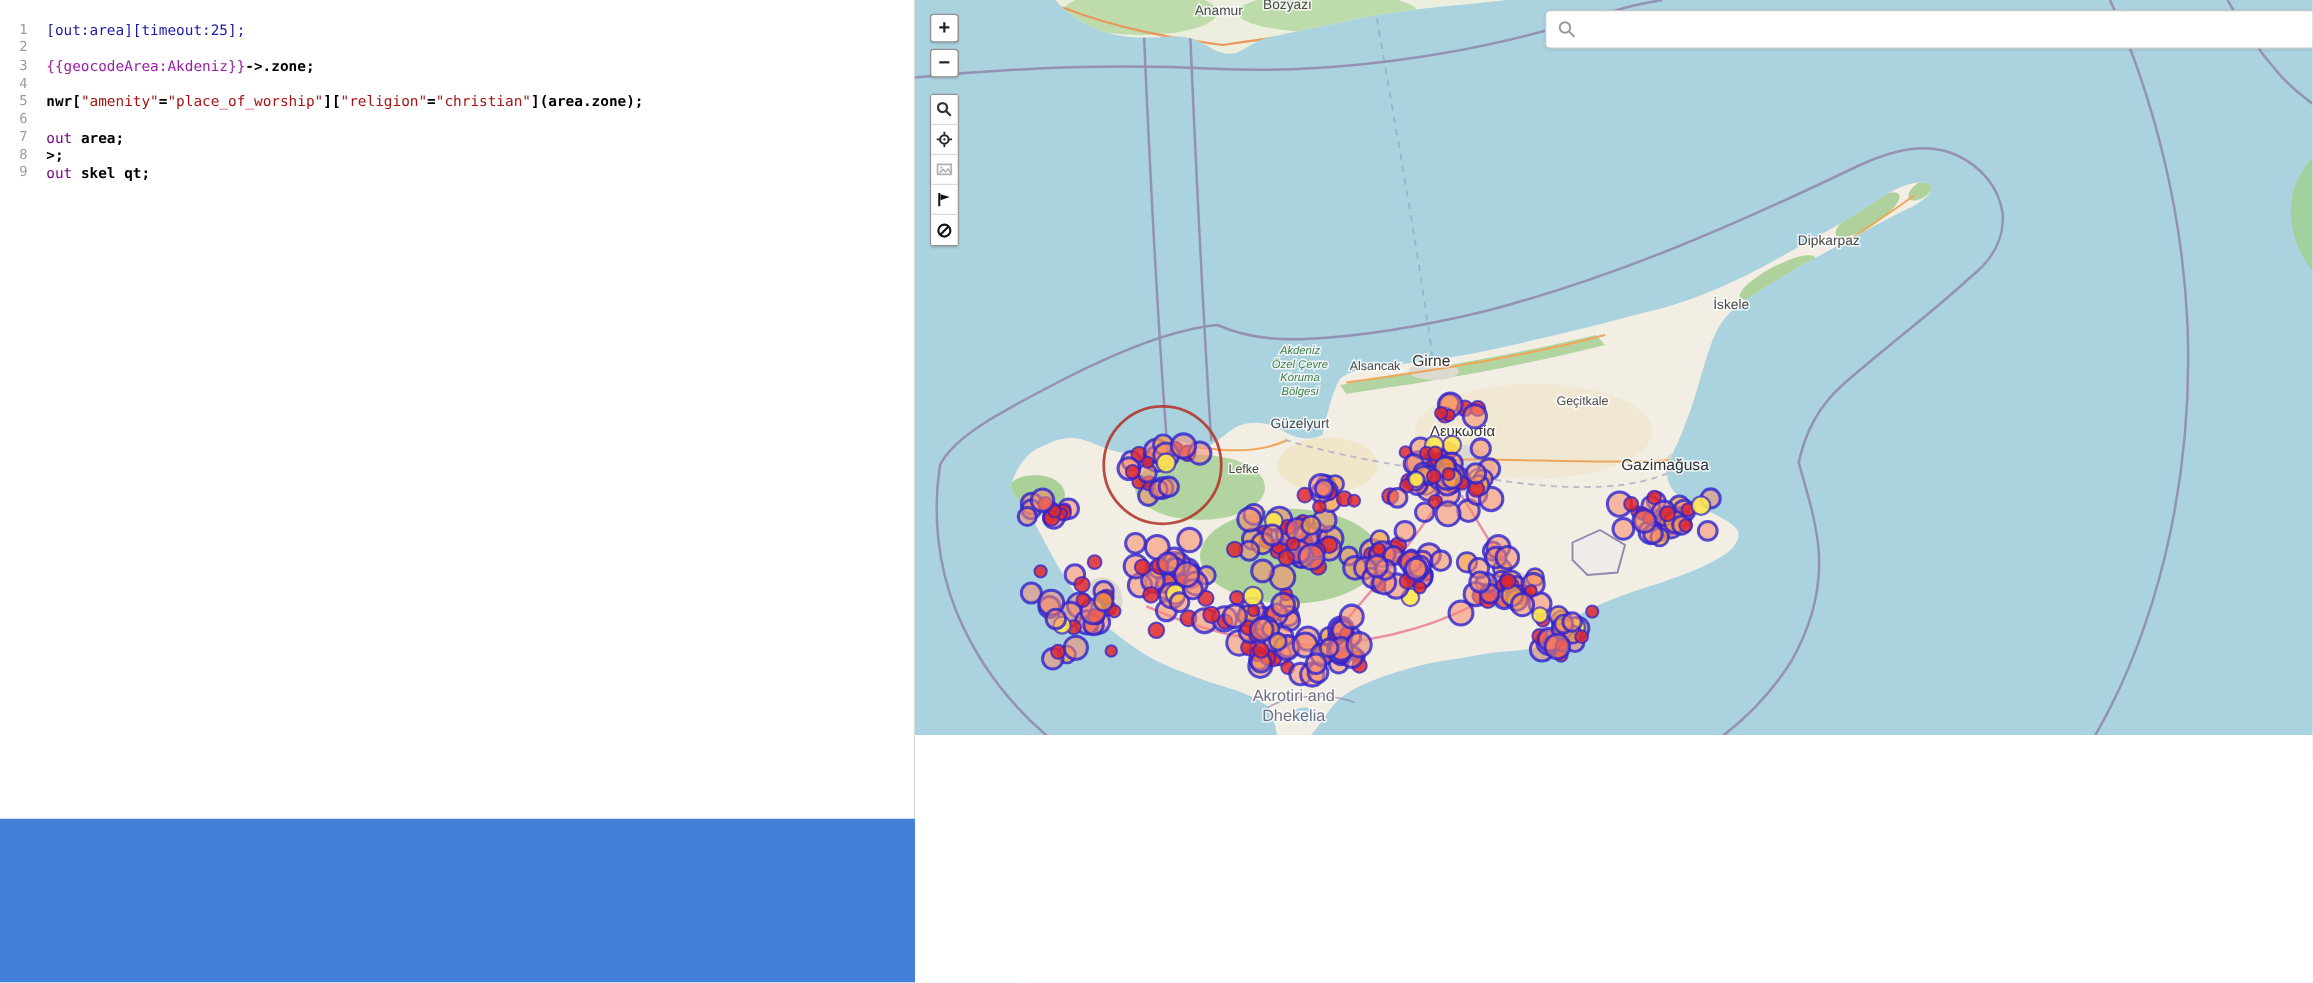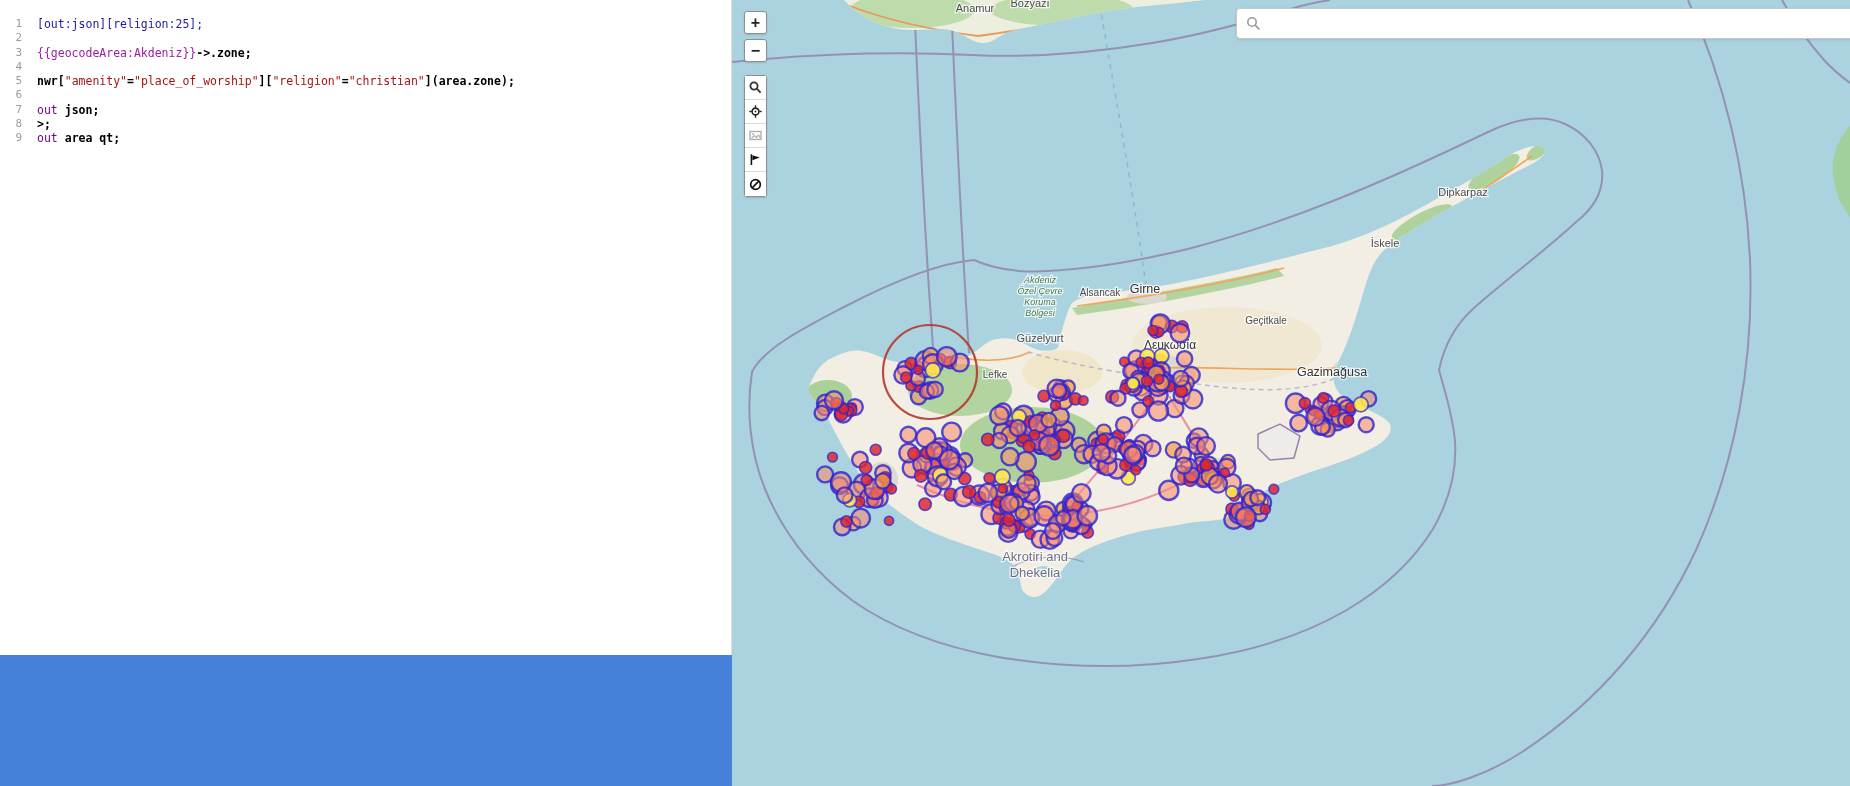--- a/index.html
+++ b/index.html
@@ -17,21 +17,21 @@
   .code { margin-left:15px; }
   .tok-navy    { color:#1a1aa6; }
   .tok-magenta { color:#9b20a8; }
   .tok-red     { color:#a81414; }
   .tok-purple  { color:#770788;margin-top:20px; }
   .tok-black   { color:#000000;font-weight:bold; }
   .bottom-strip { position:absolute; left:0; bottom:0; width:732px; height:131px;
                   background:#4480d8; }
 
   
-  .map-pane { position:absolute; left:732px; top:0; width:1118px; height:786px;
+  .map-pane { position:absolute; left:732px; top:0; width:1118px; height:588px;
               overflow:hidden; background:#14b8a6; }
   .map-pane svg.basemap { position:absolute; left:0; top:0; }
   svg text { font-family:"Liberation Sans","DejaVu Sans",sans-serif; }
 
   
   .zoom-ctl { position:absolute; left:12px; top:11px; display:flex;
               flex-direction:column; gap:5px; z-index:5; }
   .zoom-ctl button { width:23px; height:23px; background:#fff;
                      border:1px solid #8f8f8f; border-radius:3px;
                      font-size:16px; font-weight:bold; color:#222; line-height:1;
@@ -55,29 +55,29 @@
                       font-size:13px; background:transparent;
                       font-family:"Liberation Sans",sans-serif; }
 </style>
 </head>
 <body>
 
 <div class="app">
 
   <div class="editor-pane">
     <div class="code-lines">
-        <div class="code-line"><span class="ln">1</span><span class="code"><span class="tok-navy">[out:json][religion:25];</span></span></div>
+        <div class="code-line"><span class="ln">1</span><span class="code"><span class="tok-navy">[out:area][timeout:25];</span></span></div>
         <div class="code-line"><span class="ln">2</span><span class="code"></span></div>
         <div class="code-line"><span class="ln">3</span><span class="code"><span class="tok-magenta">{{geocodeArea:Akdeniz}}</span><span class="tok-black">-&gt;.zone;</span></span></div>
         <div class="code-line"><span class="ln">4</span><span class="code"></span></div>
         <div class="code-line"><span class="ln">5</span><span class="code"><span class="tok-black">nwr[</span><span class="tok-red">"amenity"</span><span class="tok-black">=</span><span class="tok-red">"place_of_worship"</span><span class="tok-black">][</span><span class="tok-red">"religion"</span><span class="tok-black">=</span><span class="tok-red">"christian"</span><span class="tok-black">](area.zone);</span></span></div>
         <div class="code-line"><span class="ln">6</span><span class="code"></span></div>
-        <div class="code-line"><span class="ln">7</span><span class="code"><span class="tok-purple">out</span><span class="tok-black"> json;</span></span></div>
+        <div class="code-line"><span class="ln">7</span><span class="code"><span class="tok-purple">out</span><span class="tok-black"> area;</span></span></div>
         <div class="code-line"><span class="ln">8</span><span class="code"><span class="tok-black">&gt;;</span></span></div>
-        <div class="code-line"><span class="ln">9</span><span class="code"><span class="tok-purple">out</span><span class="tok-black"> area qt;</span></span></div>
+        <div class="code-line"><span class="ln">9</span><span class="code"><span class="tok-purple">out</span><span class="tok-black"> skel qt;</span></span></div>
       </div>
     <div class="bottom-strip" style="background: rgb(68, 128, 216);"></div>
   </div>
 
   <div class="map-pane">
 
     <svg class="basemap" width="1118" height="786" viewBox="0 0 1118 786">
 
       <rect id="sea-rect" width="1118" height="786" fill="#aad3df"></rect>
 

